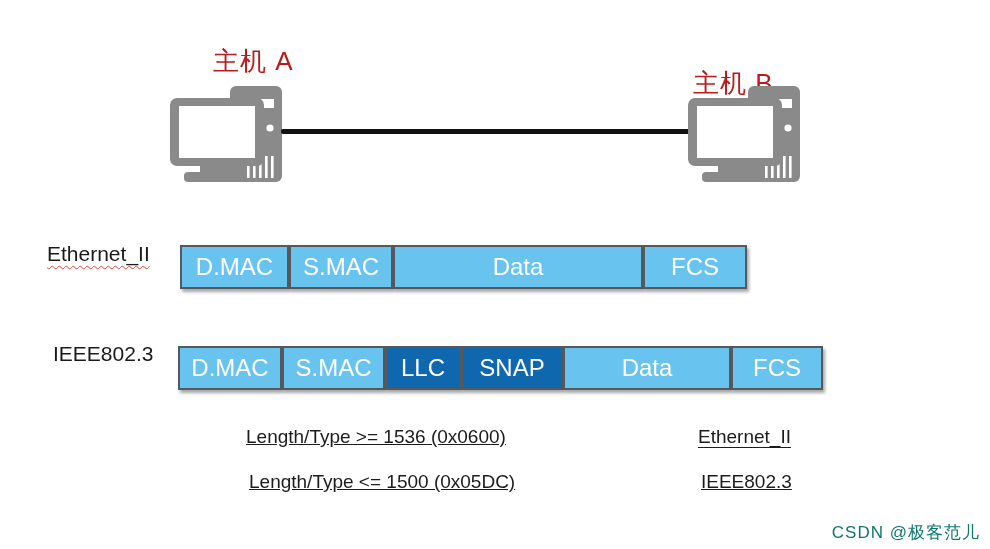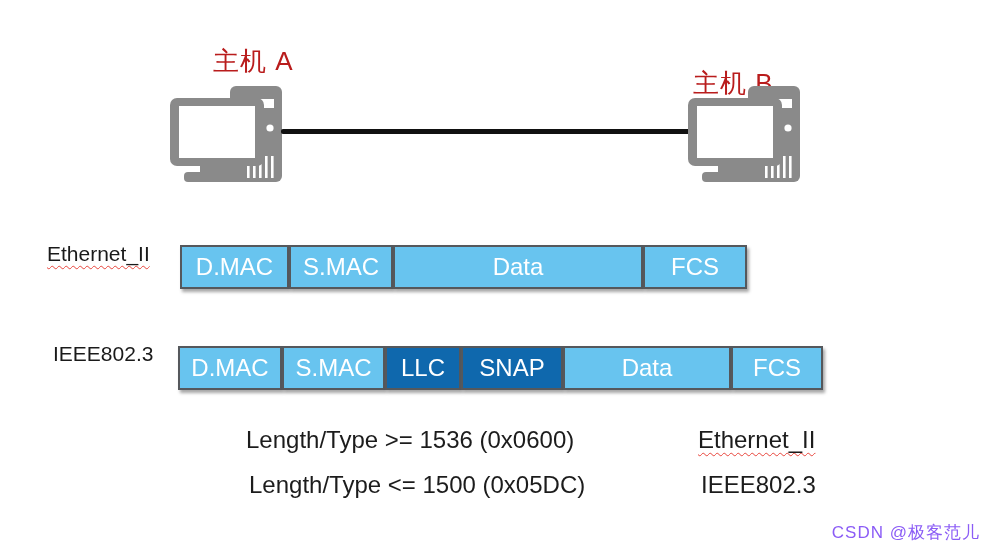--- a/index.html
+++ b/index.html
@@ -31,23 +31,23 @@
     background:#68c4ef;border:2px solid #55585c;
     color:#fff;display:flex;align-items:center;justify-content:center;
     font-size:24px;box-shadow:2px 3px 3px rgba(0,0,0,0.35);
   }
   .field.dark{background:#0f68ad;}
   
   .r1c1{width:109px}.r1c2{width:104px}.r1c3{width:84px}.r1c4{width:250px}.r1c5{width:104px}
   
   .r2c1{width:104px}.r2c2{width:103px}.r2c3{width:107px}.r2c4{width:76px}.r2c5{width:102px}.r2c6{width:168px}.r2c7{width:92px}
   
-  .note{font-size:24px;color:#1c1c1c;}
+  .note{font-size:19px;color:#1c1c1c;text-decoration:underline;}
   
-  .watermark{right:10px;bottom:5px;font-size:17px;color:#8b5cf6;letter-spacing:1px;}
+  .watermark{right:10px;bottom:5px;font-size:17px;color:#0f766e;letter-spacing:1px;}
   svg{display:block;}
 </style>
 </head>
 <body>
 
 <div class="abs host-label" style="left:213px;top:44px;">主机 A</div>
 <div class="abs host-label" style="left:693px;top:44px;margin-top:22px;">主机 B</div>
 
 <div class="abs" style="left:170px;top:84px;">
   <svg class="pc" viewBox="0 0 118 100" xmlns="http://www.w3.org/2000/svg">

